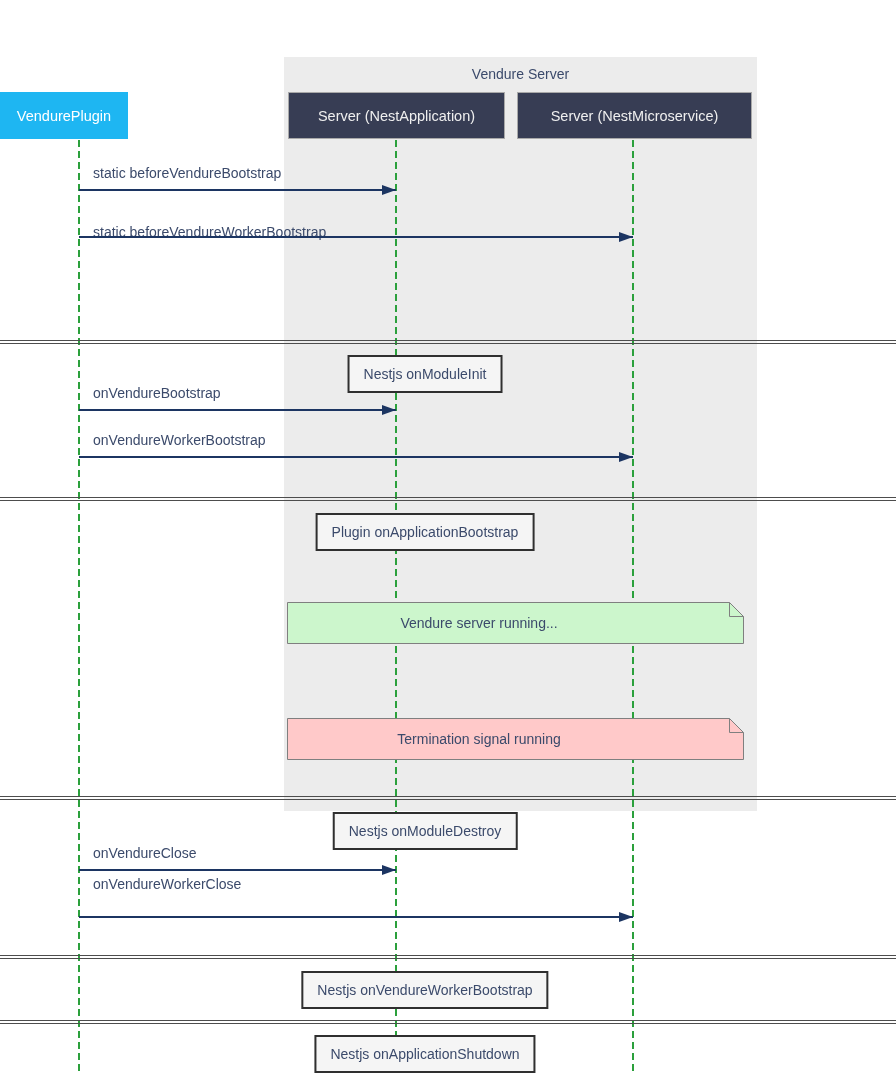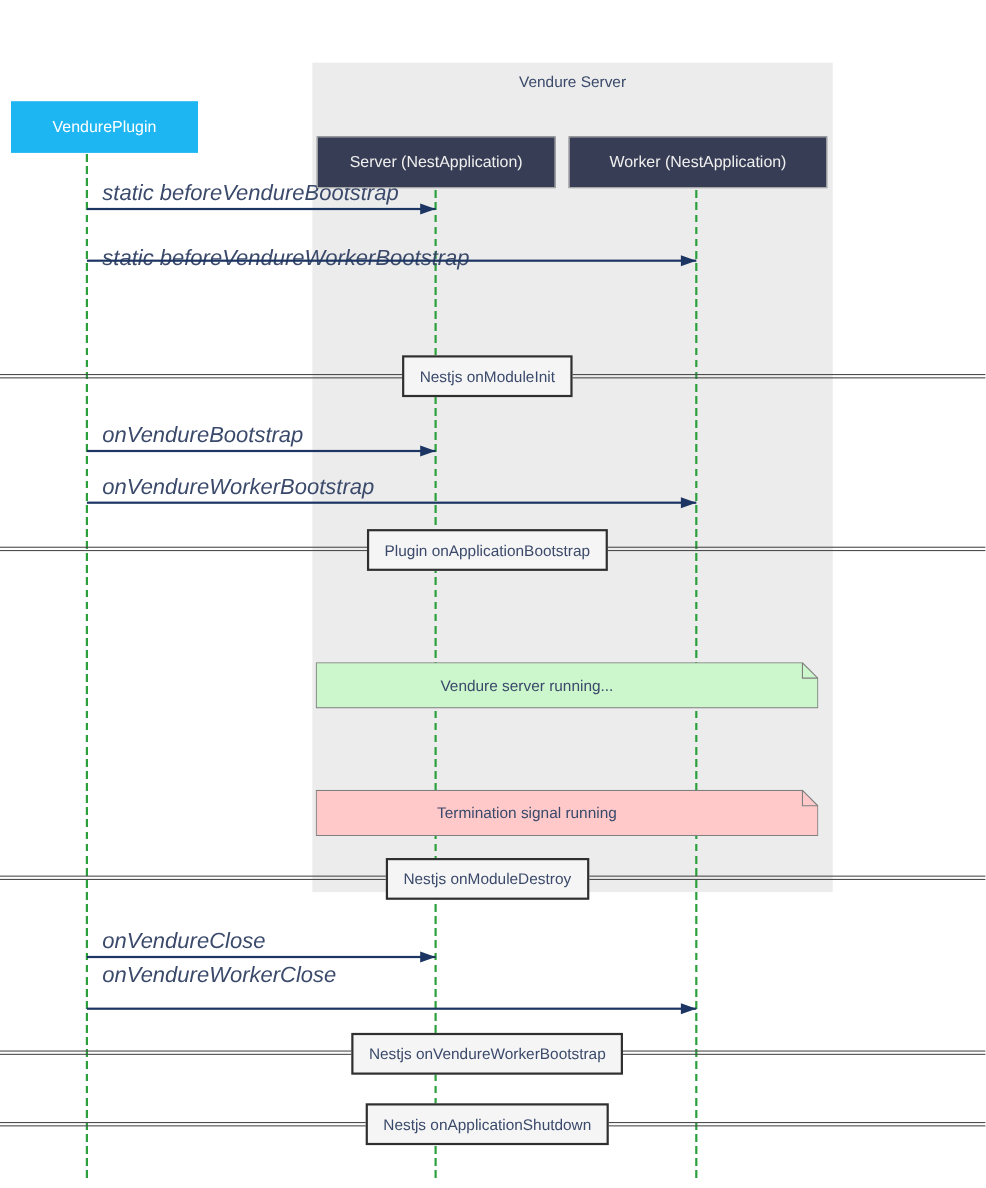--- a/index.html
+++ b/index.html
@@ -39,42 +39,43 @@
   .lifeline {
     position:absolute; top:140px; height:934px; width:2px; z-index:2;
     background:repeating-linear-gradient(to bottom, var(--lifeline) 0px, var(--lifeline) 7px, transparent 7px, transparent 11px);
   }
   .actor {
     position:absolute; top:92px; height:47px; z-index:5;
     display:flex; align-items:center; justify-content:center;
     font-size:14.5px; color:var(--actor-text); text-align:center;
   }
   .actor.plugin { background:var(--plugin-fill); color:#ffffff; }
-  .actor.dark { background:var(--actor-fill); border:1px solid #a9a9a9;margin-top:32px; }
+  .actor.dark { background:var(--actor-fill); border:1px solid #a9a9a9; }
   .msg-label {
-    position:absolute; z-index:4; font-size:20px; color:var(--label-text); white-space:nowrap;font-style:italic;
+    position:absolute; z-index:4; font-size:14px; color:var(--label-text); white-space:nowrap;
   }
   .arrow {
     position:absolute; height:2px; background:var(--signal); z-index:4;
   }
   .arrow .head {
     position:absolute; right:0; top:-4px; width:0; height:0;
     border-top:5px solid transparent; border-bottom:5px solid transparent;
     border-left:14px solid var(--signal);
   }
   .divider-lines {
     position:absolute; left:0; width:896px; height:4px; z-index:3;
     border-top:1px solid var(--divider-line);
     border-bottom:1px solid var(--divider-line);
   }
   .divider-box {
-    position:absolute; left:443px; transform:translateX(-50%); z-index:5;
+    position:absolute; left:425px; transform:translateX(-50%); z-index:5;
     background:var(--divider-box-bg); border:2px solid var(--divider-box-border);
     line-height:34px; padding:0 14px; font-size:14px; color:var(--label-text);
     white-space:nowrap;
+    margin-top:32px;
   }
   .note {
     position:absolute; left:287px; width:384px; height:42px; z-index:5;
   }
   .note svg { position:absolute; left:0; top:0; display:block; }
   .note .note-text {
     position:absolute; left:0; top:0; width:100%; height:100%;
     display:flex; align-items:center; justify-content:center;
     font-size:14px; color:var(--label-text);
   }
@@ -89,28 +90,28 @@
 
 
   <div class="frame">
     <div class="frame-label">Vendure Server</div>
   </div>
 
   <div class="lifeline" style="left:78px"></div>
   <div class="lifeline" style="left:395px"></div>
   <div class="lifeline" style="left:632px"></div>
 
-  <div class="actor plugin" style="left:10px;  width:170px">
+  <div class="actor plugin" style="left:0;  width:128px">
     <span>VendurePlugin</span>
   </div>
   <div class="actor dark" style="left:288px; width:217px">
     <span>Server (NestApplication)</span>
   </div>
   <div class="actor dark" style="left:517px; width:235px">
-    <span>Worker (NestApplication)</span>
+    <span>Server (NestMicroservice)</span>
   </div>
 
   <div class="msg-label" style="left:93px; top:165px">static beforeVendureBootstrap</div>
   <div class="arrow" style="left:79px; top:189px; width:317px">
       <i class="head"></i>
     </div>
 
   <div class="msg-label" style="left:93px; top:224px">static beforeVendureWorkerBootstrap</div>
   <div class="arrow" style="left:79px; top:236px; width:554px">
       <i class="head"></i>

